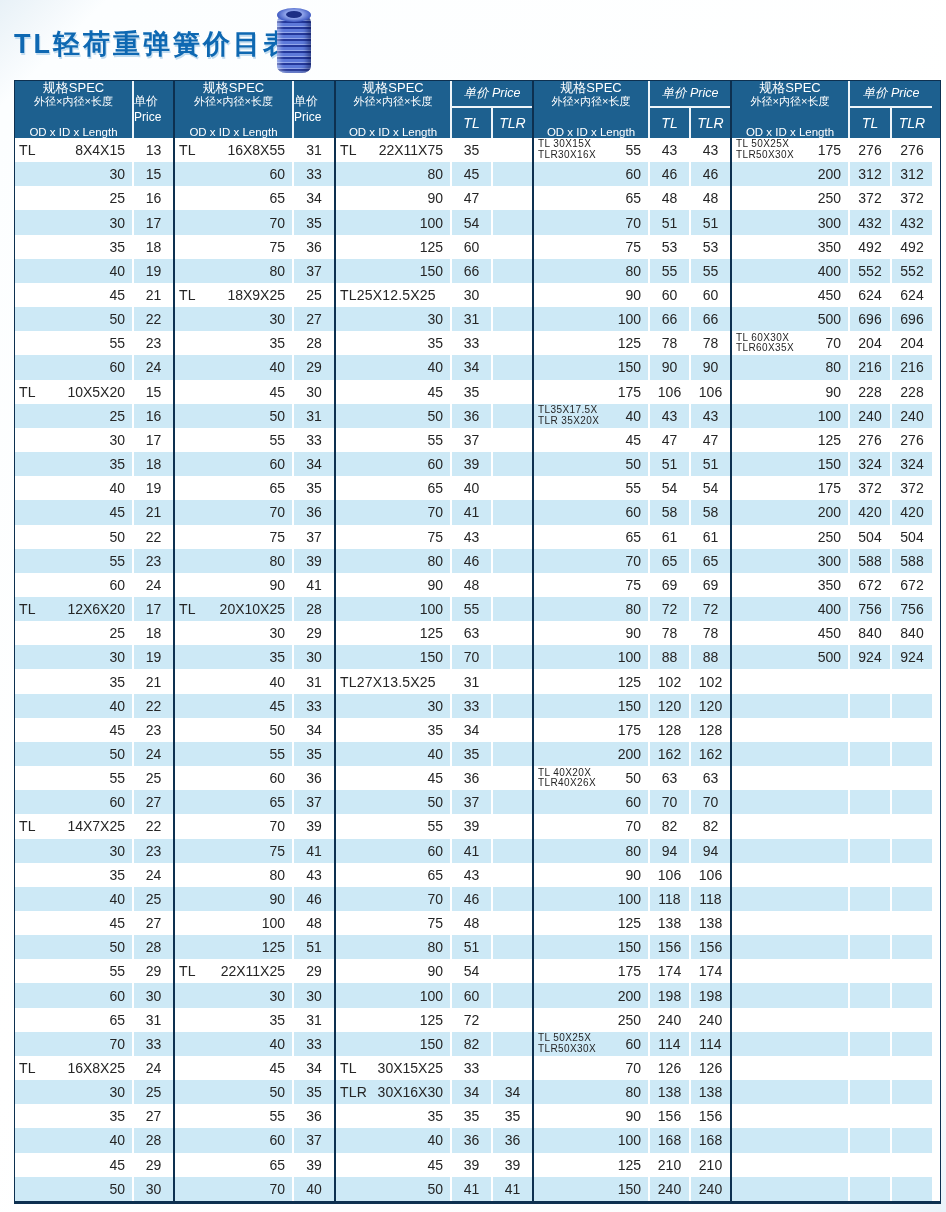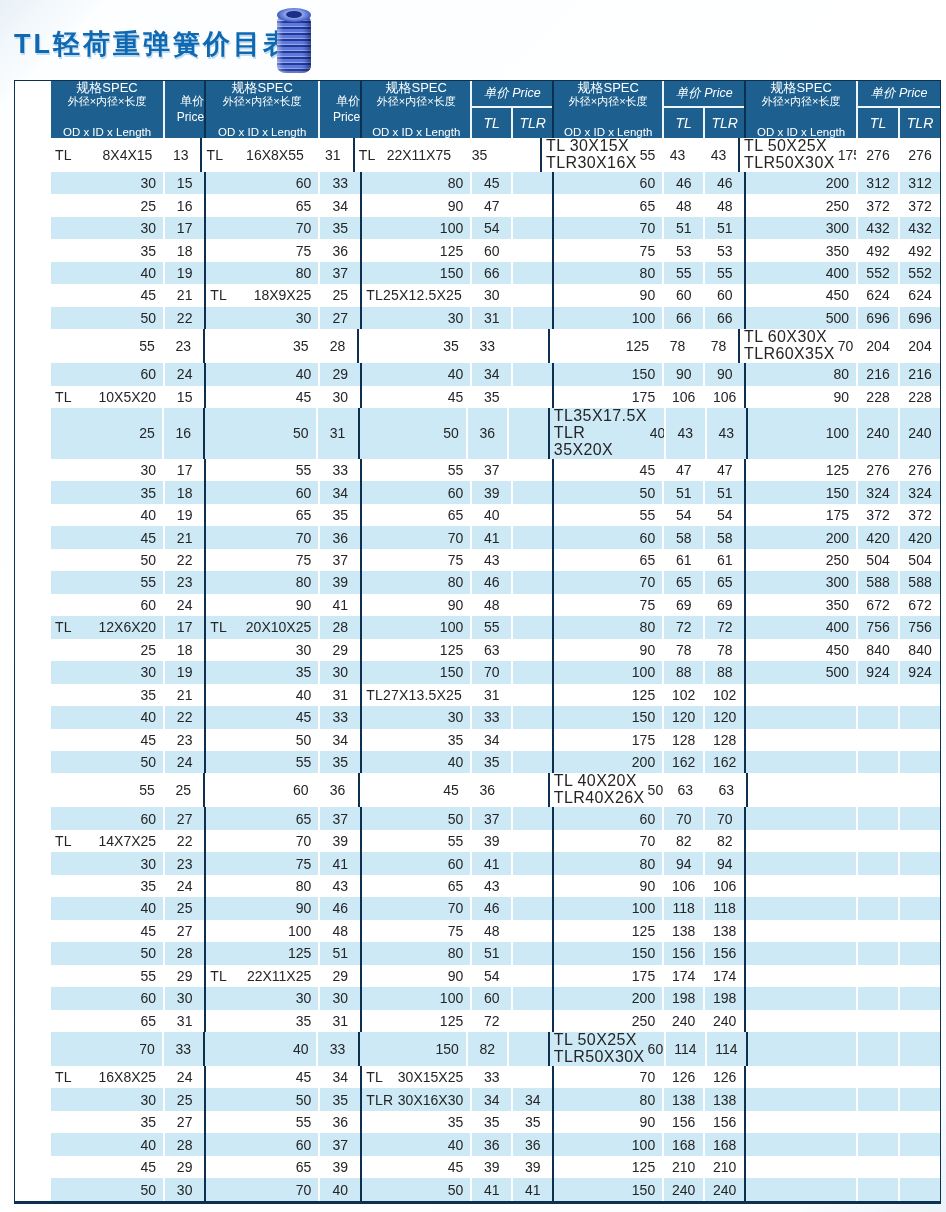--- a/index.html
+++ b/index.html
@@ -24,49 +24,49 @@
   }
   .spring .top {
     position:absolute; left:1px; top:0; width:34px; height:14px; border-radius:50%;
     background:radial-gradient(ellipse at 50% 45%, #8ba0e8 0 38%, #3c57c0 72%, #2a3fa5 100%);
   }
   .spring .hole { position:absolute; left:10px; top:3px; width:16px; height:7px; border-radius:50%; background:#1c2e85; }
 
   
   .price-table {
     position:absolute; left:14px; top:80px; width:927px;
-    border:1px solid #0d3050; border-bottom:3px solid #0d3050; background:#fff;padding-left:36px;
+    border:1px solid #0d3050; border-bottom:3px solid #0d3050; background:#fff;
   }
   .thead { display:flex; height:57px; background:#1d608f; color:#fff; }
   .tg { display:flex; height:100%; }
   .tg + .tg { border-left:2px solid #0d3050; }
   .g1 { width:158px; } .g2 { width:161px; } .g3 { width:198px; } .g4 { width:198px; } .g5 { width:202px; }
 
   .h-spec { flex:1; display:flex; flex-direction:column; justify-content:center; align-items:center; line-height:1.18; }
   .h-spec .l1 { font-size:13px; }
   .h-spec .l2 { font-size:11px; }
   .h-spec .l3 { font-size:11.5px;margin-top:18px; }
-  .h-price { border-left:2px solid #eef5fa; display:flex; flex-direction:column; justify-content:center; align-items:flex-end; }
+  .h-price { border-left:2px solid #eef5fa; display:flex; flex-direction:column; justify-content:center; align-items:flex-start; }
   .g1 .h-price { width:41px; } .g2 .h-price { width:42px; }
   .h-price .pl { font-size:12px; line-height:1.3; }
   .h-price2 { border-left:2px solid #eef5fa; display:flex; flex-direction:column;font-style:italic; }
   .g3 .h-price2 { width:82px; } .g4 .h-price2 { width:82px; } .g5 .h-price2 { width:84px; }
   .h-price2 .ptop { height:27px; display:flex; align-items:center; justify-content:center; font-size:12.5px; border-bottom:2px solid #eef5fa; }
   .h-price2 .pbot { flex:1; display:flex; }
   .h-price2 .pbot span { flex:1; display:flex; align-items:center; justify-content:center; font-size:14px; }
   .h-price2 .pbot span + span { border-left:2px solid #eef5fa; }
 
   .tbody { display:flex; flex-direction:column; height:1063px; }
   .tr { flex:1; display:flex; }
   .td-g { display:flex; }
   .td-g + .td-g { border-left:2px solid #0d3050; }
   .cell { display:flex; align-items:center; font-size:14px; }
   .spec { flex:1; padding:0 7px 0 4px; overflow:hidden; }
   .lab { margin-right:auto; letter-spacing:.2px; }
-  .lab.small { font-size:16px; line-height:1.06; white-space:pre-line; letter-spacing:.4px; }
+  .lab.small { font-size:10px; line-height:1.06; white-space:pre-line; letter-spacing:.4px; }
   .len { margin-left:auto; padding-left:3px; }
   .pc { justify-content:center; border-left:2px solid #fff; }
   .g1 .pc { width:41px; } .g2 .pc { width:42px; }
   .g3 .pc, .g4 .pc { width:41px; } .g5 .pc { width:42px; }
   .tr.stripe .cell { background:#cde9f6; }
 </style>
 </head>
 <body>
 
 <div class="sheet">

